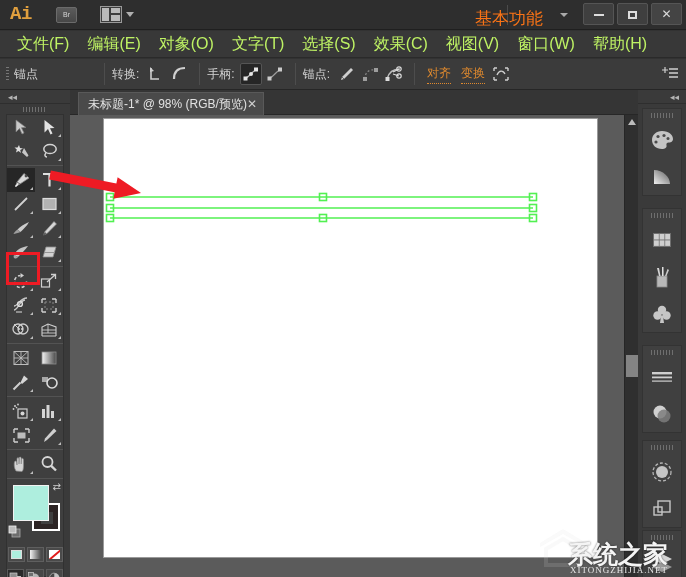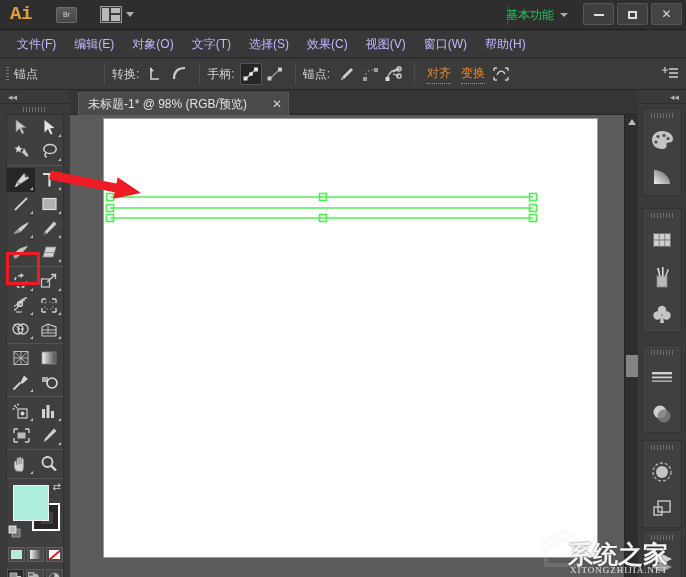--- a/index.html
+++ b/index.html
@@ -38,22 +38,22 @@
   .layout-btn i { position:absolute; background:#b9b9b9; display:block; }
   .layout-btn i.l { left:1px; top:1px; width:7px; height:13px; }
   .layout-btn i.r1 { left:10px; top:1px; width:9px; height:5px; }
   .layout-btn i.r2 { left:10px; top:8px; width:9px; height:6px; }
   .layout-caret {
     position: absolute; left: 126px; top: 12px;
     width: 0; height: 0; border-left: 4px solid transparent;
     border-right: 4px solid transparent; border-top: 5px solid #b0b0b0;
   }
   .workspace-sel {
-    position: absolute; right: 132px; top: 7px;
-    font-size: 12px; color: #22c55e;
+    position: absolute; right: 143px; top: 7px;
+    font-size: 17px; color: #f97316;
   }
   .workspace-caret {
     position: absolute; right: 118px; top: 13px;
     width: 0; height: 0; border-left: 4px solid transparent;
     border-right: 4px solid transparent; border-top: 4px solid #aaa;
   }
   .wsdiv { position:absolute; right:178px; top:5px; width:1px; height:20px; background:#4b4b4b; }
   .winbtns { position:absolute; right:4px; top:3px; display:flex; gap:3px; }
   .winbtn {
     width: 31px; height: 22px; background: #3f3f3f;
@@ -64,21 +64,21 @@
   .winbtn .mini { display:inline-block; width:10px; height:2px; background:#ddd; vertical-align:middle; }
   .winbtn .maxi { display:inline-block; width:9px; height:8px; border:2px solid #ddd; vertical-align:middle; }
 
   
   .menubar {
     position: absolute; left: 0; top: 31px; width: 686px; height: 27px;
     background: #383838; border-bottom: 1px solid #2a2a2a;
     display: flex; align-items: center; padding-left: 8px;
   }
   .menubar .mi {
-    font-size: 12px; color: #c4b5fd; padding: 3px 9px; white-space: nowrap;
+    font-size: 16px; color: #bef264; padding: 3px 9px; white-space: nowrap;
   }
 
   
   .ctrlbar {
     position: absolute; left: 0; top: 59px; width: 686px; height: 31px;
     background: #3b3b3b; border-bottom: 1px solid #262626;
     display: flex; align-items: center;
   }
   .gripdots { width:3px; height:15px; margin:0 5px 0 6px;
     background-image: repeating-linear-gradient(to bottom,#777 0 1px,transparent 1px 3px); }
@@ -149,21 +149,21 @@
   .drawbtn.on { background:#2a2a2a; }
 
   
   .tabstrip {
     position:absolute; left:70px; top:90px; width:568px; height:25px; background:#353535;
     border-bottom:1px solid #272727;
   }
   .doctab {
     position:absolute; left:8px; top:2px; height:23px;
     background:#4a4a4a; border:1px solid #595959; border-bottom:none;
-    display:flex; align-items:center; padding:0 6px 0 9px; gap:25px;
+    display:flex; align-items:center; padding:0 6px 0 9px; gap:0;
   }
   .doctab .tt { font-size:12px; color:#e2e2e2; white-space:nowrap; }
   .doctab .tx { font-size:12px; color:#cfcfcf; }
 
   
   .canvaswrap {
     position:absolute; left:70px; top:115px; width:568px; height:462px;
     background:#5b5b5b; overflow:hidden;
   }
   .artboard {

